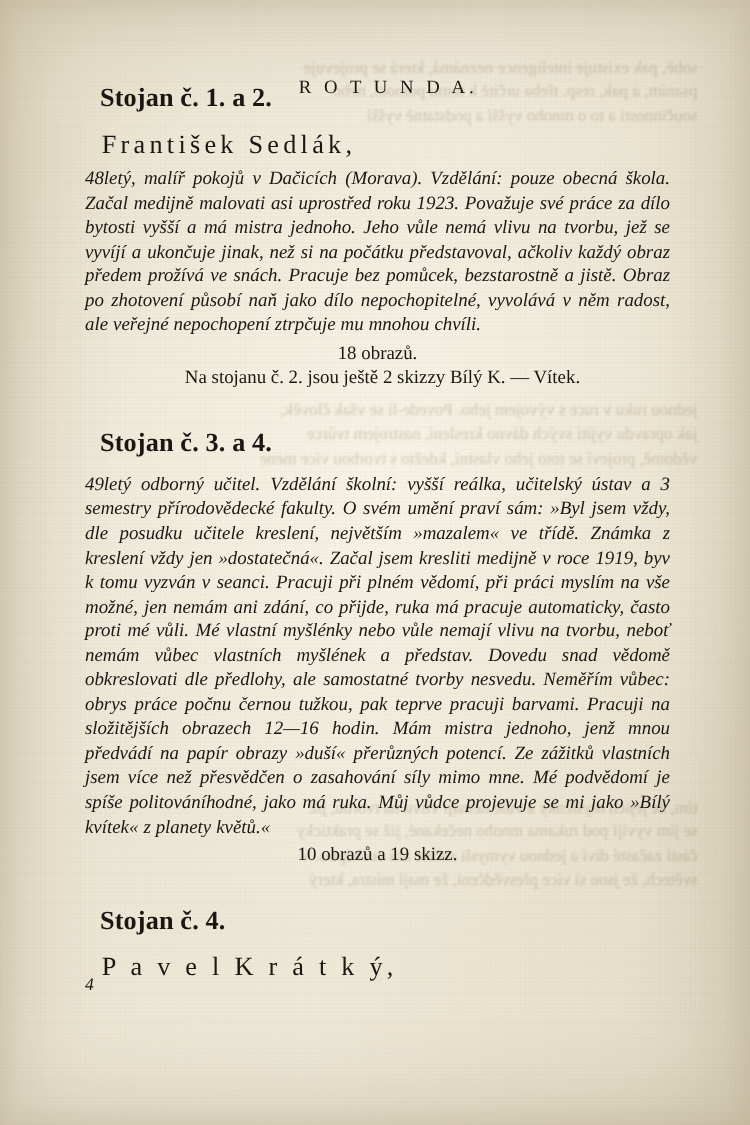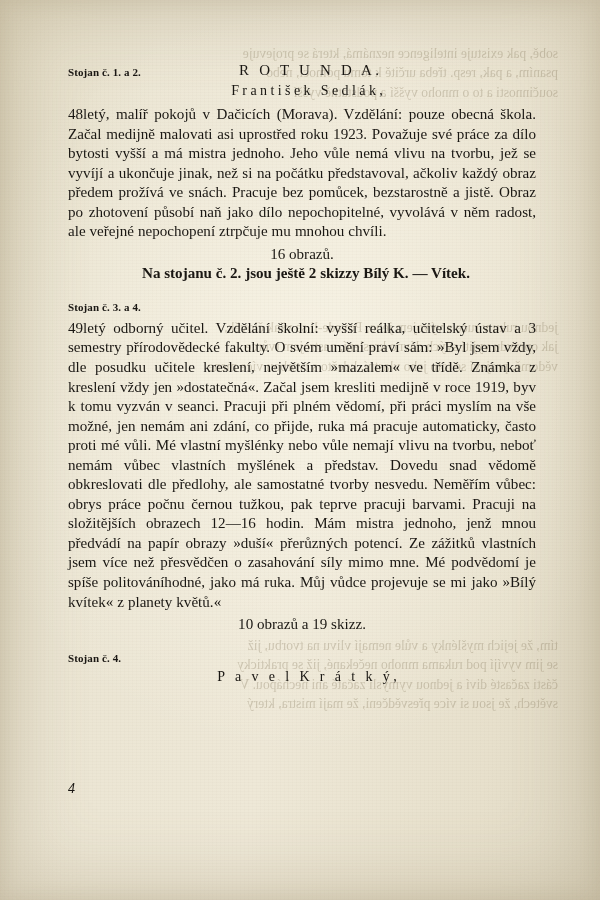--- a/index.html
+++ b/index.html
@@ -77,59 +77,59 @@
     font-size: 15px;
     letter-spacing: 3.2px;
     font-weight: 400;
     margin: 62px 0 0 0;
     padding-left: 14px;
     text-indent: 3.2px;
   }
 
   .stojan {
     font-weight: bold;
-    font-size: 11px;
+    font-size: 21px;
     letter-spacing: .1px;
-    margin: 0;
+    margin: 12px;
   }
   #stojan-1 { margin-top: -13px; }
 
   .person {
-    text-align: center;
-    font-size: 14px;
+    text-align: left;
+    font-size: 21px;
     letter-spacing: 3.4px;
     text-indent: 3.4px;
     margin: 5px 0 0 0;
     padding-left: 10px;
   }
 
   p.body {
     text-align: justify;
     text-align-last: left;
     font-size: 15.1px;
     line-height: 19.55px;
     margin: 6px 0 0 0;
     word-spacing: .2px;
     -webkit-hyphens: none;
     hyphens: none;
+    font-style: italic;
   }
 
   .centered {
     text-align: center;
     font-size: 15.1px;
     line-height: 19.55px;
     margin: 3px 0 0 0;
   }
   .centered-indent {
     text-align: center;
     font-size: 15.1px;
     line-height: 19.55px;
     margin: 0;
     padding-left: 8px;
-    font-weight: bold;
   }
   .gap-md { height: 17px; }
 
   .folio {
     position: absolute;
     left: 68px;
     top: 781px;
     font-style: italic;
     font-size: 14px;
     z-index: 3;
@@ -156,21 +156,21 @@
 části začasté diví a jednou vymysli začaté ani nechápou. V
 světech, že jsou si více přesvědčeni, že mají mistra, který</div>
 
   <div class="content">
 
     <div class="rotunda">R O T U N D A.</div>
 
     <div class="stojan" id="stojan-1">Stojan č. 1. a 2.</div>
     <div class="person">František Sedlák,</div>
     <p class="body">48letý, malíř pokojů v Dačicích (Morava). Vzdělání: pouze obecná škola. Začal medijně malovati asi uprostřed roku 1923. Považuje své práce za dílo bytosti vyšší a má mistra jednoho. Jeho vůle nemá vlivu na tvorbu, jež se vyvíjí a ukončuje jinak, než si na počátku představoval, ačkoliv každý obraz předem prožívá ve snách. Pracuje bez pomůcek, bezstarostně a jistě. Obraz po zhotovení působí naň jako dílo nepochopitelné, vyvolává v něm radost, ale veřejné nepochopení ztrpčuje mu mnohou chvíli.</p>
-    <div class="centered">16 obrazů.</div>
+    <div class="centered">18 obrazů.</div>
     <div class="centered-indent">Na stojanu č. 2. jsou ještě 2 skizzy Bílý K. — Vítek.</div>
 
     <div class="gap-md"></div>
 
     <div class="stojan">Stojan č. 3. a 4.</div>
     <p class="body">49letý odborný učitel. Vzdělání školní: vyšší reálka, učitelský ústav a 3 semestry přírodovědecké fakulty. O svém umění praví sám: »Byl jsem vždy, dle posudku učitele kreslení, největším »mazalem« ve třídě. Známka z kreslení vždy jen »dostatečná«. Začal jsem kresliti medijně v roce 1919, byv k tomu vyzván v seanci. Pracuji při plném vědomí, při práci myslím na vše možné, jen nemám ani zdání, co přijde, ruka má pracuje automaticky, často proti mé vůli. Mé vlastní myšlénky nebo vůle nemají vlivu na tvorbu, neboť nemám vůbec vlastních myšlének a představ. Dovedu snad vědomě obkreslovati dle předlohy, ale samostatné tvorby nesvedu. Neměřím vůbec: obrys práce počnu černou tužkou, pak teprve pracuji barvami. Pracuji na složitějších obrazech 12—16 hodin. Mám mistra jednoho, jenž mnou předvádí na papír obrazy »duší« přerůzných potencí. Ze zážitků vlastních jsem více než přesvědčen o zasahování síly mimo mne. Mé podvědomí je spíše politováníhodné, jako má ruka. Můj vůdce projevuje se mi jako »Bílý kvítek« z planety květů.«</p>
     <div class="centered">10 obrazů a 19 skizz.</div>
 
     <div class="gap-md"></div>
 

